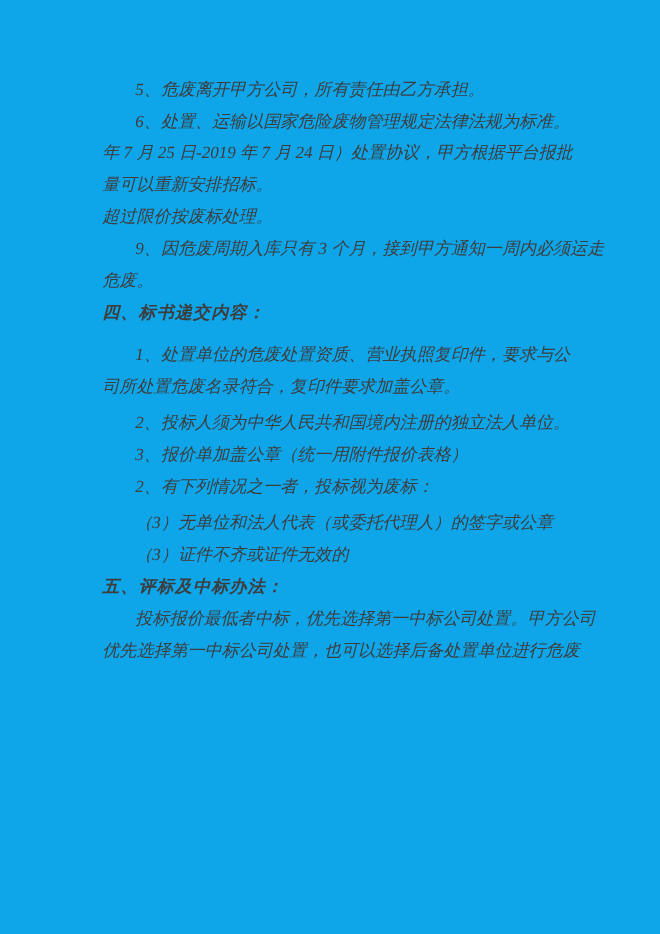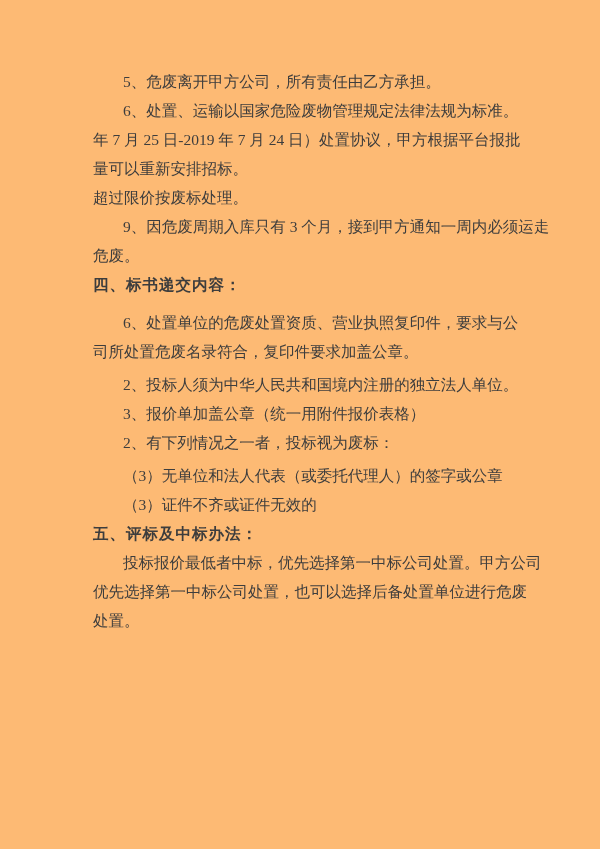--- a/index.html
+++ b/index.html
@@ -46,21 +46,21 @@
   }
   
   #doc p:nth-child(7)  { margin-top: 9px; }   
   #doc p:nth-child(8)  { margin-top: 4px; text-align: right; }   
   #doc p:nth-child(11) { margin-top: 4px; }   
   #doc p:nth-child(15) { margin-top: -5px; }  
 </style>
 </head>
 <body>
 
-<main class="page" style="background: #fdba74;">
+<main class="page" style="background: #0ea5e9; font-style: italic;">
   <section class="content" id="doc" style="color: rgb(61, 61, 61);">
       <p class="para body">
     <span class="line first">5、危废离开甲方公司，所有责任由乙方承担。</span>
   </p>
       <p class="para body">
     <span class="line first">6、处置、运输以国家危险废物管理规定法律法规为标准。</span>
   </p>
       <p class="para body">
   <span class="line">年 7 月 25 日-2019 年 7 月 24 日）处置协议，甲方根据平台报批</span>
         <span class="line">量可以重新安排招标。</span>
@@ -69,21 +69,21 @@
   <span class="line">超过限价按废标处理。</span>
       </p>
       <p class="para body">
     <span class="line first">9、因危废周期入库只有 3 个月，接到甲方通知一周内必须运走</span>
   <span class="line">危废。</span>
       </p>
       <p class="para heading">
     <span class="line first">四、标书递交内容：</span>
   </p>
       <p class="para body">
-    <span class="line first">6、处置单位的危废处置资质、营业执照复印件，要求与公</span>
+    <span class="line first">1、处置单位的危废处置资质、营业执照复印件，要求与公</span>
   <span class="line">司所处置危废名录符合，复印件要求加盖公章。</span>
       </p>
       <p class="para body">
     <span class="line first">2、投标人须为中华人民共和国境内注册的独立法人单位。</span>
   </p>
       <p class="para body">
     <span class="line first">3、报价单加盖公章（统一用附件报价表格）</span>
   </p>
       <p class="para body">
     <span class="line first">2、有下列情况之一者，投标视为废标：</span>
@@ -93,16 +93,15 @@
   </p>
       <p class="para body">
     <span class="line first">（3）证件不齐或证件无效的</span>
   </p>
       <p class="para heading">
     <span class="line first">五、评标及中标办法：</span>
   </p>
       <p class="para body">
     <span class="line first">投标报价最低者中标，优先选择第一中标公司处置。甲方公司</span>
   <span class="line">优先选择第一中标公司处置，也可以选择后备处置单位进行危废</span>
-        <span class="line">处置。</span>
       </p>
     </section>
 </main>
 
 </body></html>

